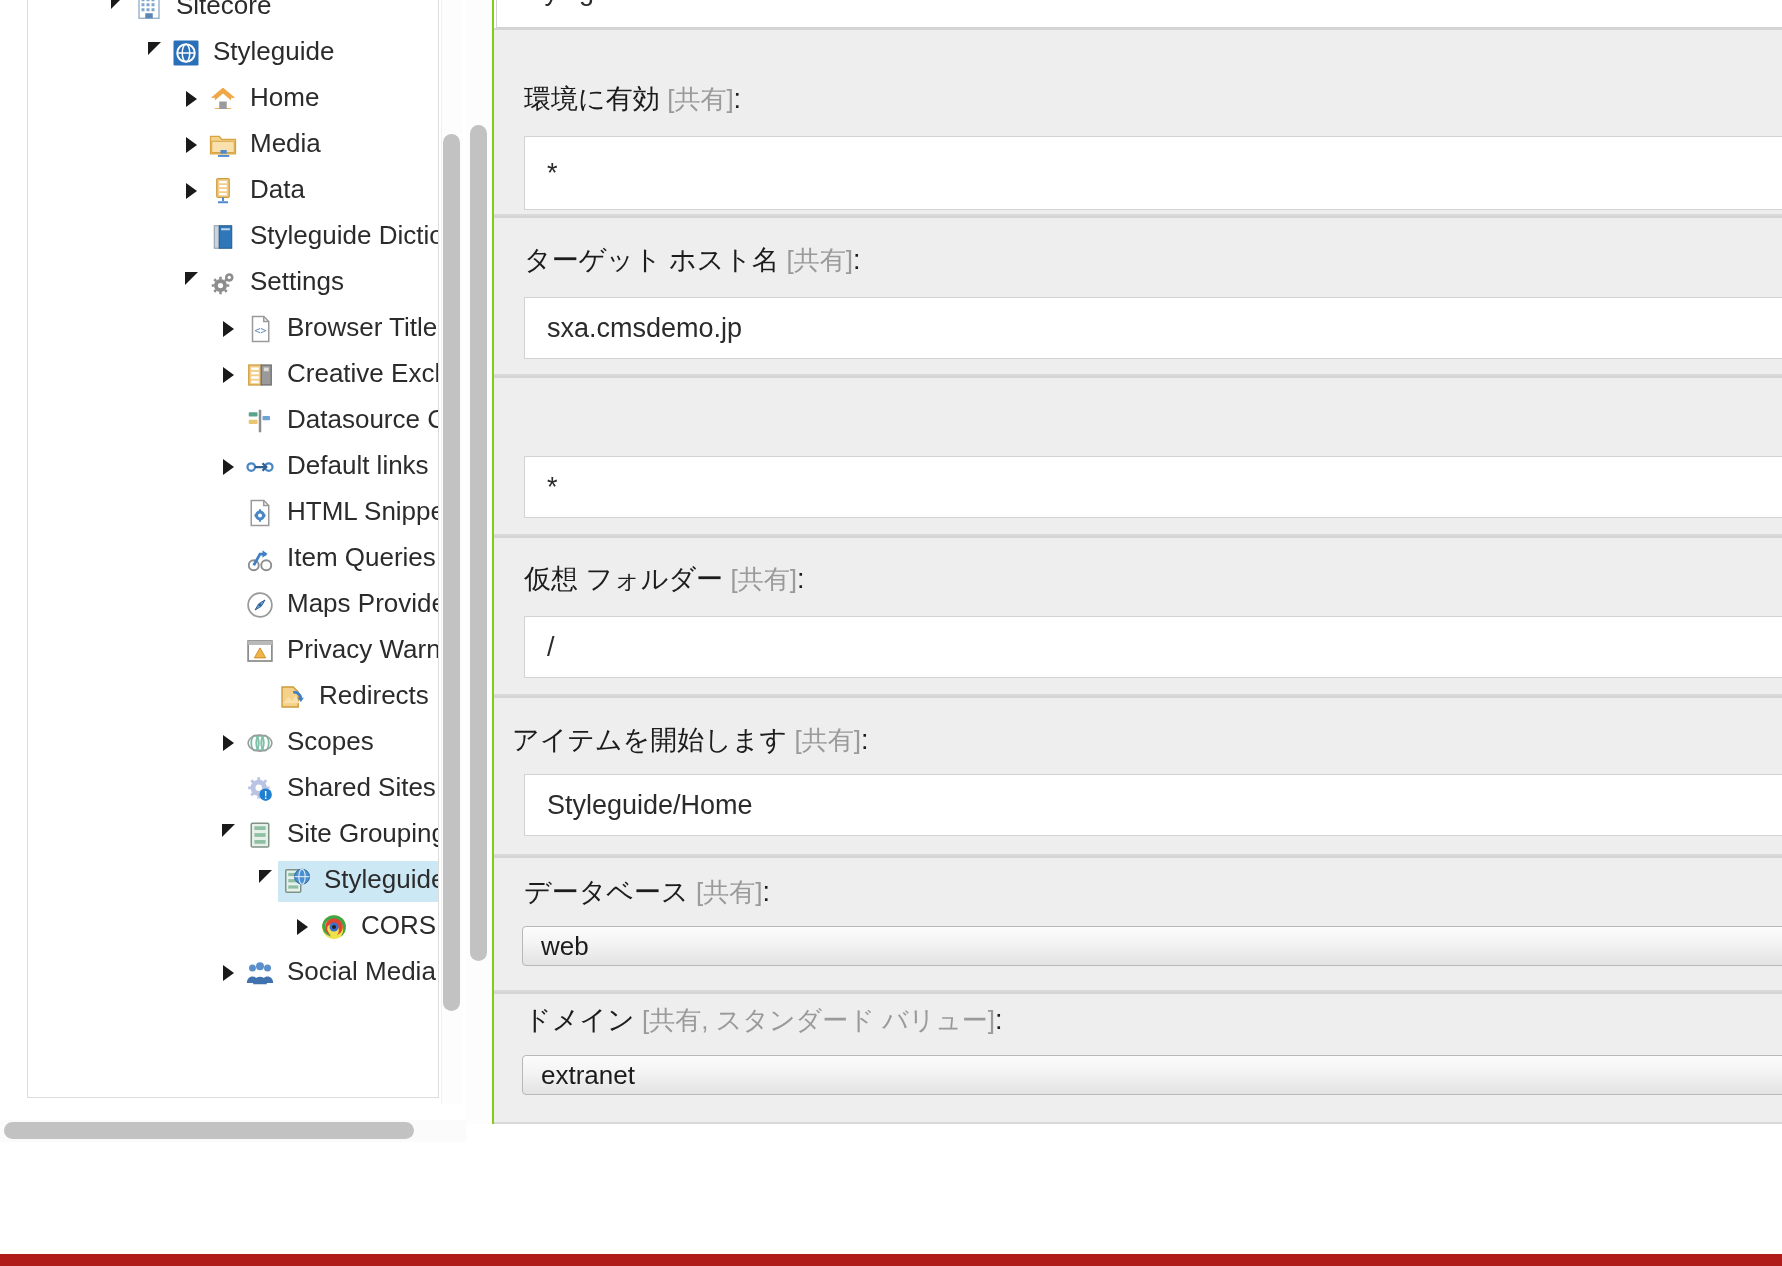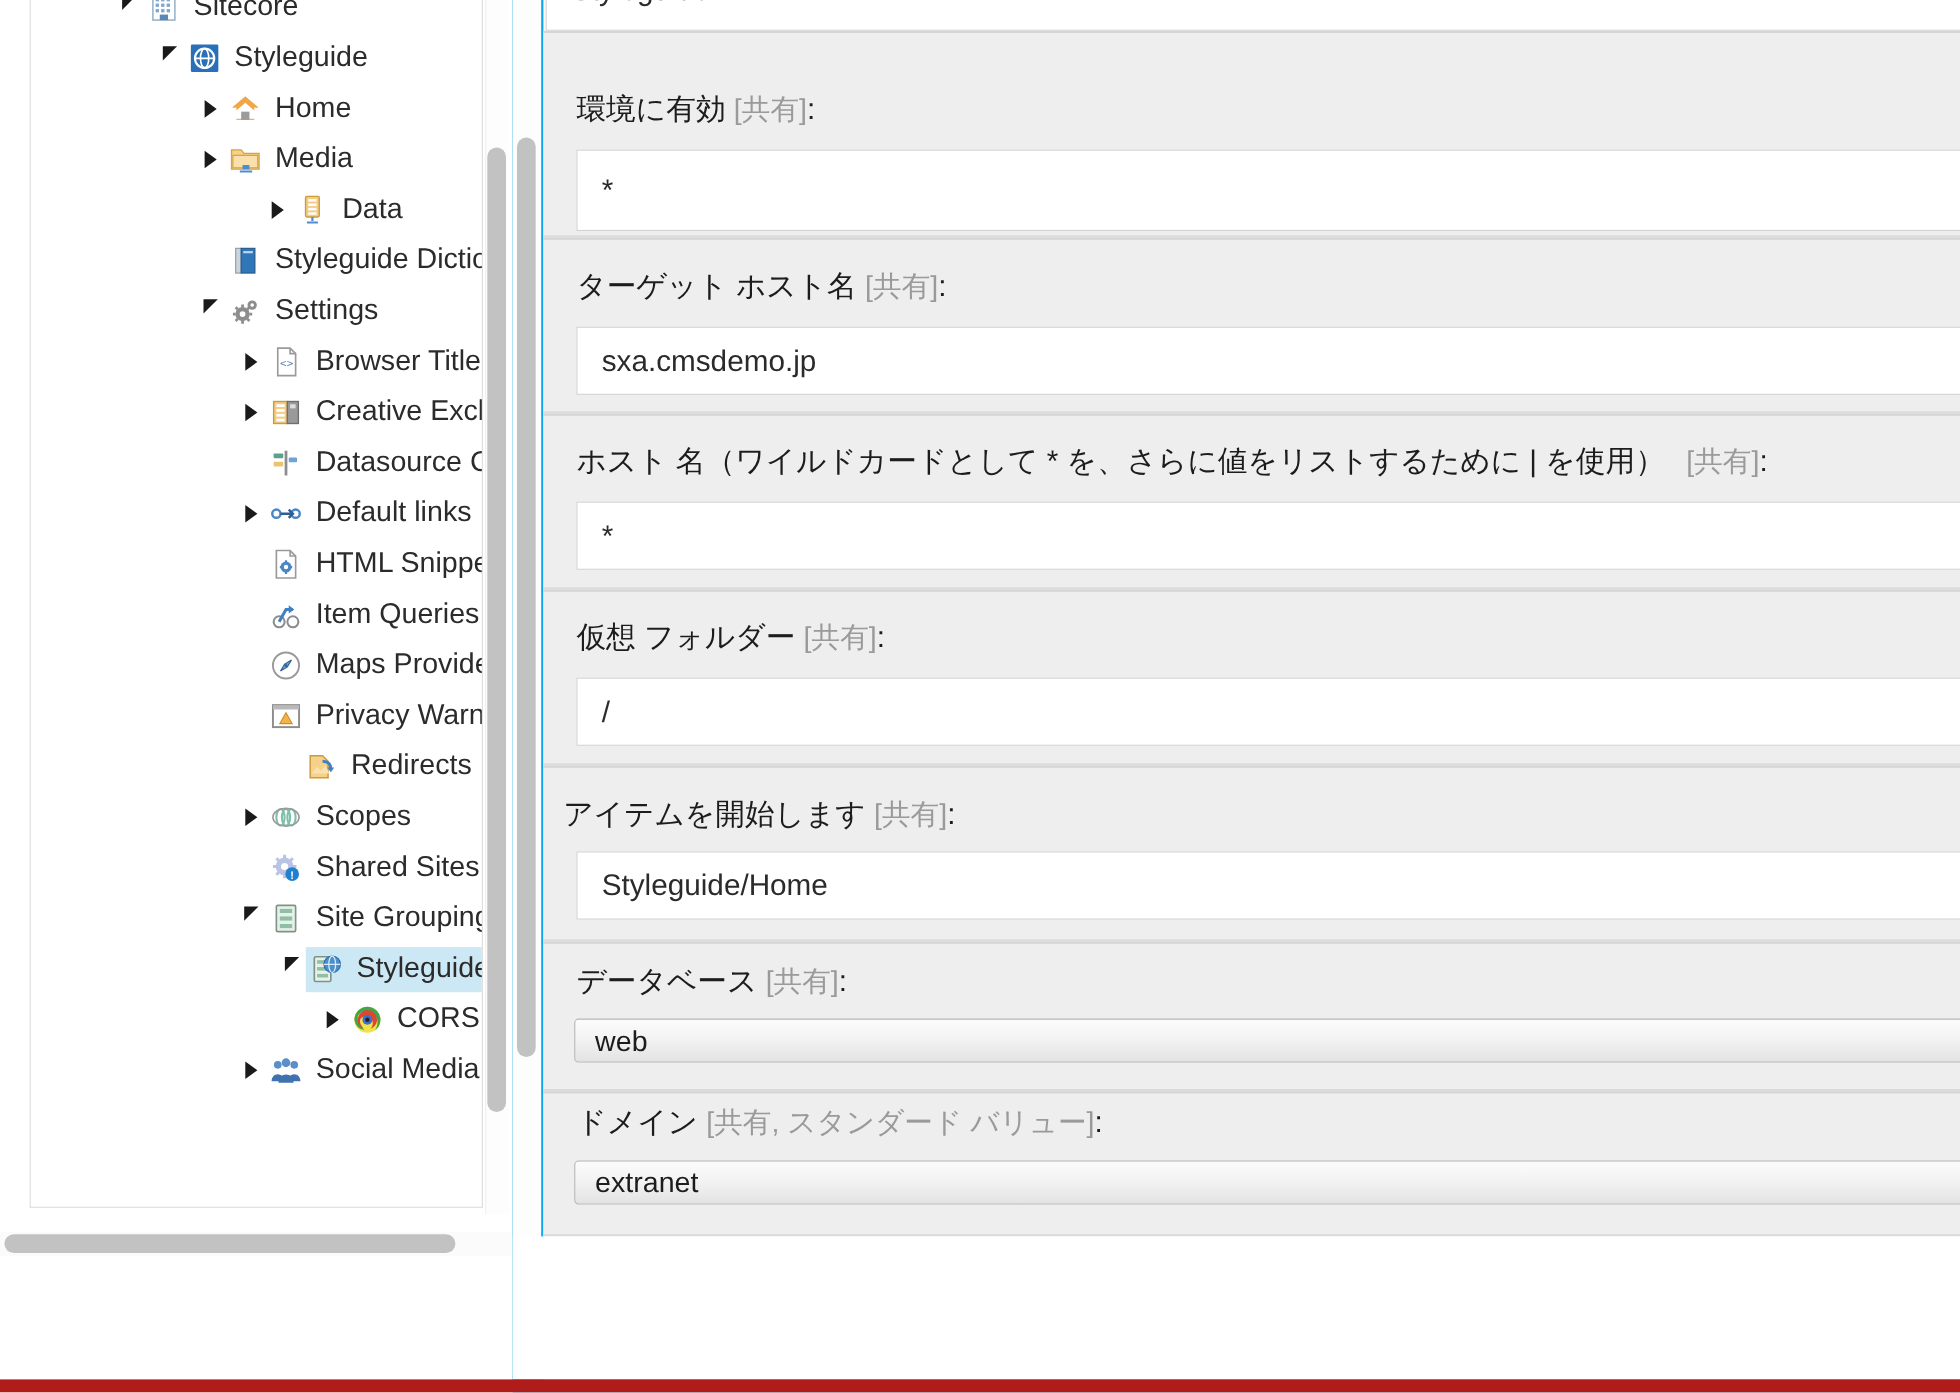--- a/index.html
+++ b/index.html
@@ -116,21 +116,21 @@
     width: 410px; height: 17px;
     background: #c2c2c2;
     border-radius: 9px;
   }
 
   
   .form-panel {
     position: absolute;
     left: 466px; top: 0;
     width: 1316px; height: 1266px;
-    background: #0ea5e9;
+    background: #84cc16;
     overflow: hidden;
   }
   .form-vscroll-track {
     position: absolute;
     left: 0px; top: 0;
     width: 26px; height: 1250px;
     background: #fdfdfd;
   }
   .form-vscroll-thumb {
     position: absolute;
@@ -277,21 +277,21 @@
               <svg width="30" height="30" viewBox="0 0 24 24" xmlns="http://www.w3.org/2000/svg">
                 <path d="M2 5h7l2 2.5h11V19H2z" fill="#f6d18a" stroke="#d6a441" stroke-width="1"></path>
                 <path d="M3 9h18v9H3z" fill="#fae0ad" stroke="#d6a441" stroke-width="0.8"></path>
                 <path d="M10 16h5v3h-5z" fill="#4f8bd0"></path>
                 <path d="M8 20h9v1.5H8z" fill="#4f8bd0"></path>
               </svg>
             </span>
             <span class="lbl">Media</span>
           </span>
         </div>
-        <div class="tree-node" style="padding-left: 150px; justify-content: center;">
+        <div class="tree-node" style="padding-left: 150px;">
           <span class="twisty">
             <i class="tw-collapsed"></i>
           </span>
           <span class="lblwrap">
             <span class="ic">
               <svg width="30" height="30" viewBox="0 0 24 24" xmlns="http://www.w3.org/2000/svg">
                 <rect x="7" y="2" width="10" height="15" rx="1" fill="#f3cd87" stroke="#cc9b3d" stroke-width="1"></rect>
                 <g fill="#fff">
                   <rect x="9" y="4" width="6" height="1.8"></rect>
                   <rect x="9" y="7.2" width="6" height="1.8"></rect>
@@ -635,24 +635,20 @@
       <div class="band" style="top:216px; height:160px;"></div>
       <div class="field-label" style="left:30px; top:247px;">
         <span>ターゲット ホスト名</span>
         <span class="shared">[共有]</span><span class="colon">:</span>
       </div>
       <div class="textinput" style="left:30px; top:297px; width:1264px; height:62px;">
         <span>sxa.cmsdemo.jp</span>
       </div>
 
       <div class="band" style="top:376px; height:160px;"></div>
-      <div class="field-label" style="left:30px; top:406px;">
-        <span>ホスト 名（ワイルドカードとして * を、さらに値をリストするために | を使用）</span>
-        <span class="shared" style="margin-left:12px;">[共有]</span><span class="colon">:</span>
-      </div>
       <div class="textinput" style="left:30px; top:456px; width:1264px; height:62px;">
         <span>*</span>
       </div>
 
       <div class="band" style="top:536px; height:160px;"></div>
       <div class="field-label" style="left:30px; top:566px;">
         <span>仮想 フォルダー</span>
         <span class="shared">[共有]</span><span class="colon">:</span>
       </div>
       <div class="textinput" style="left:30px; top:616px; width:1264px; height:62px;">

